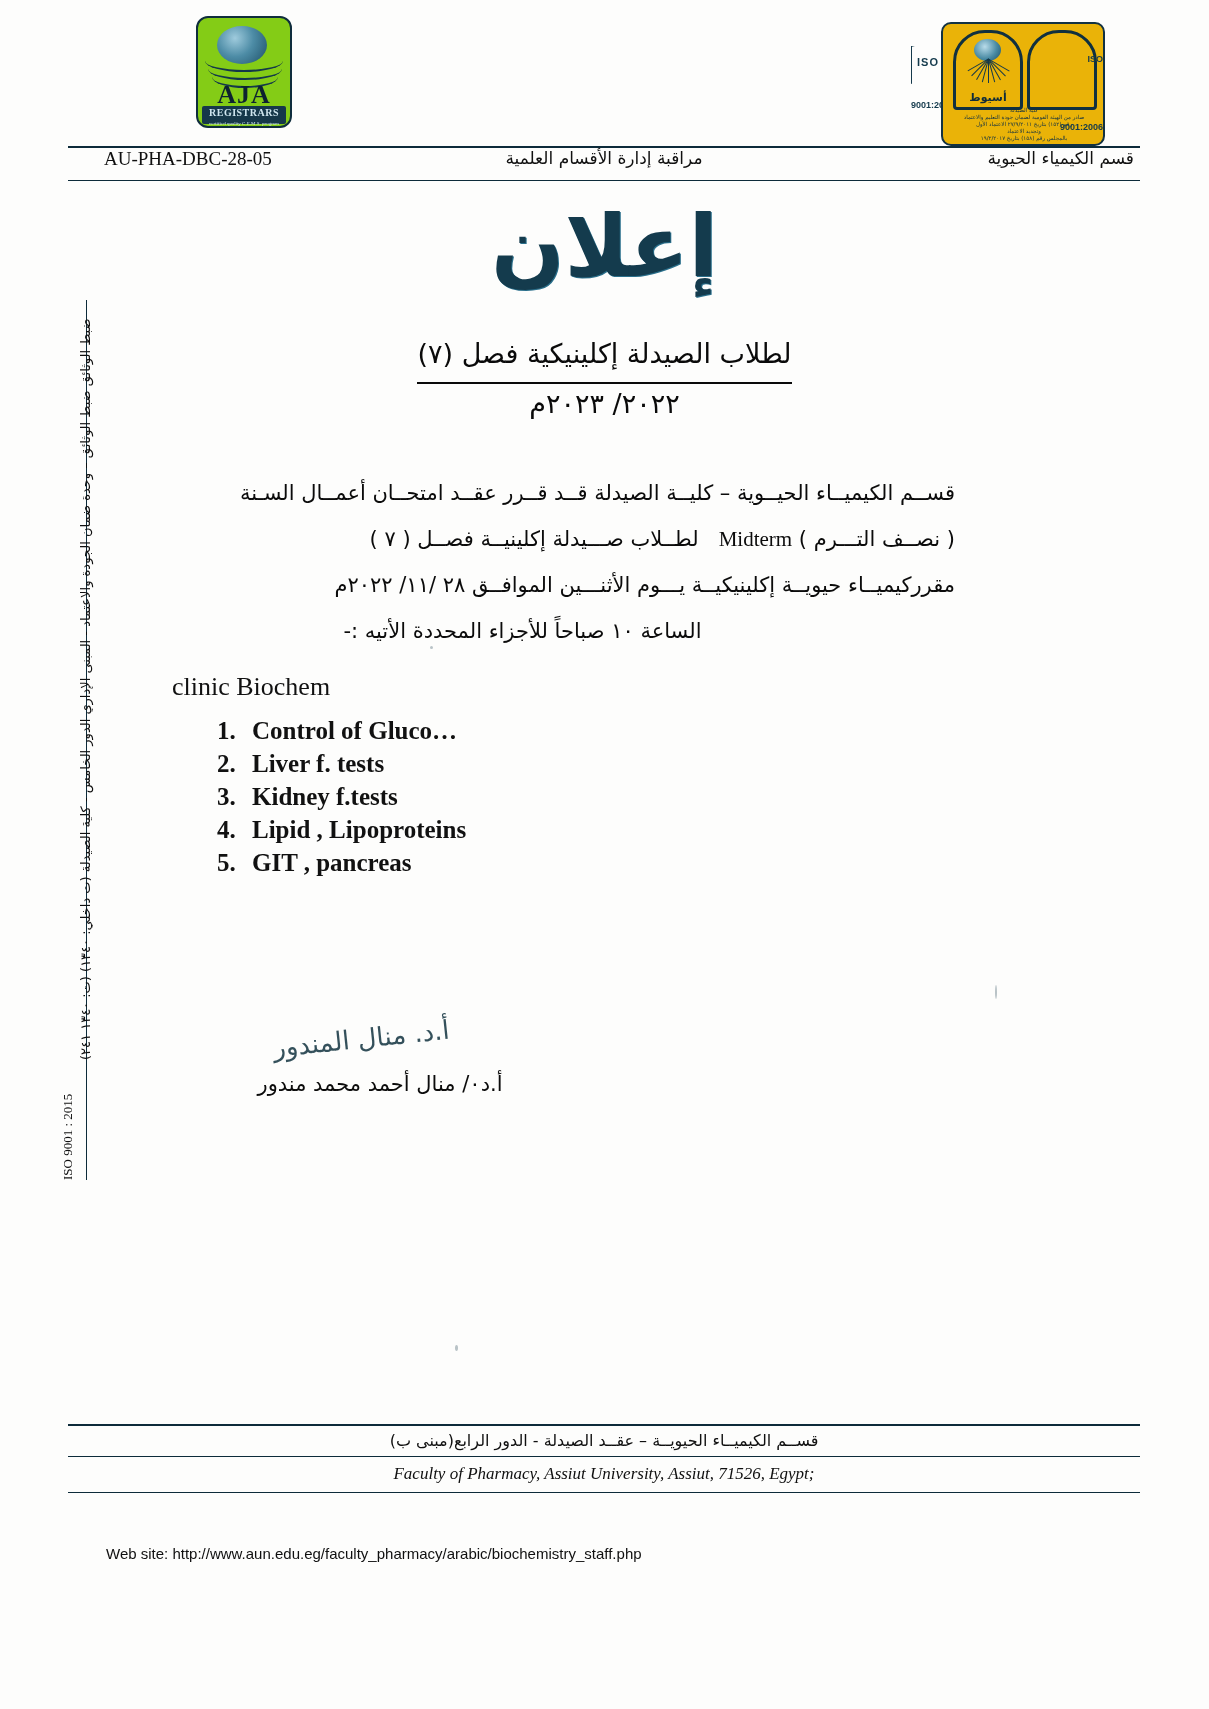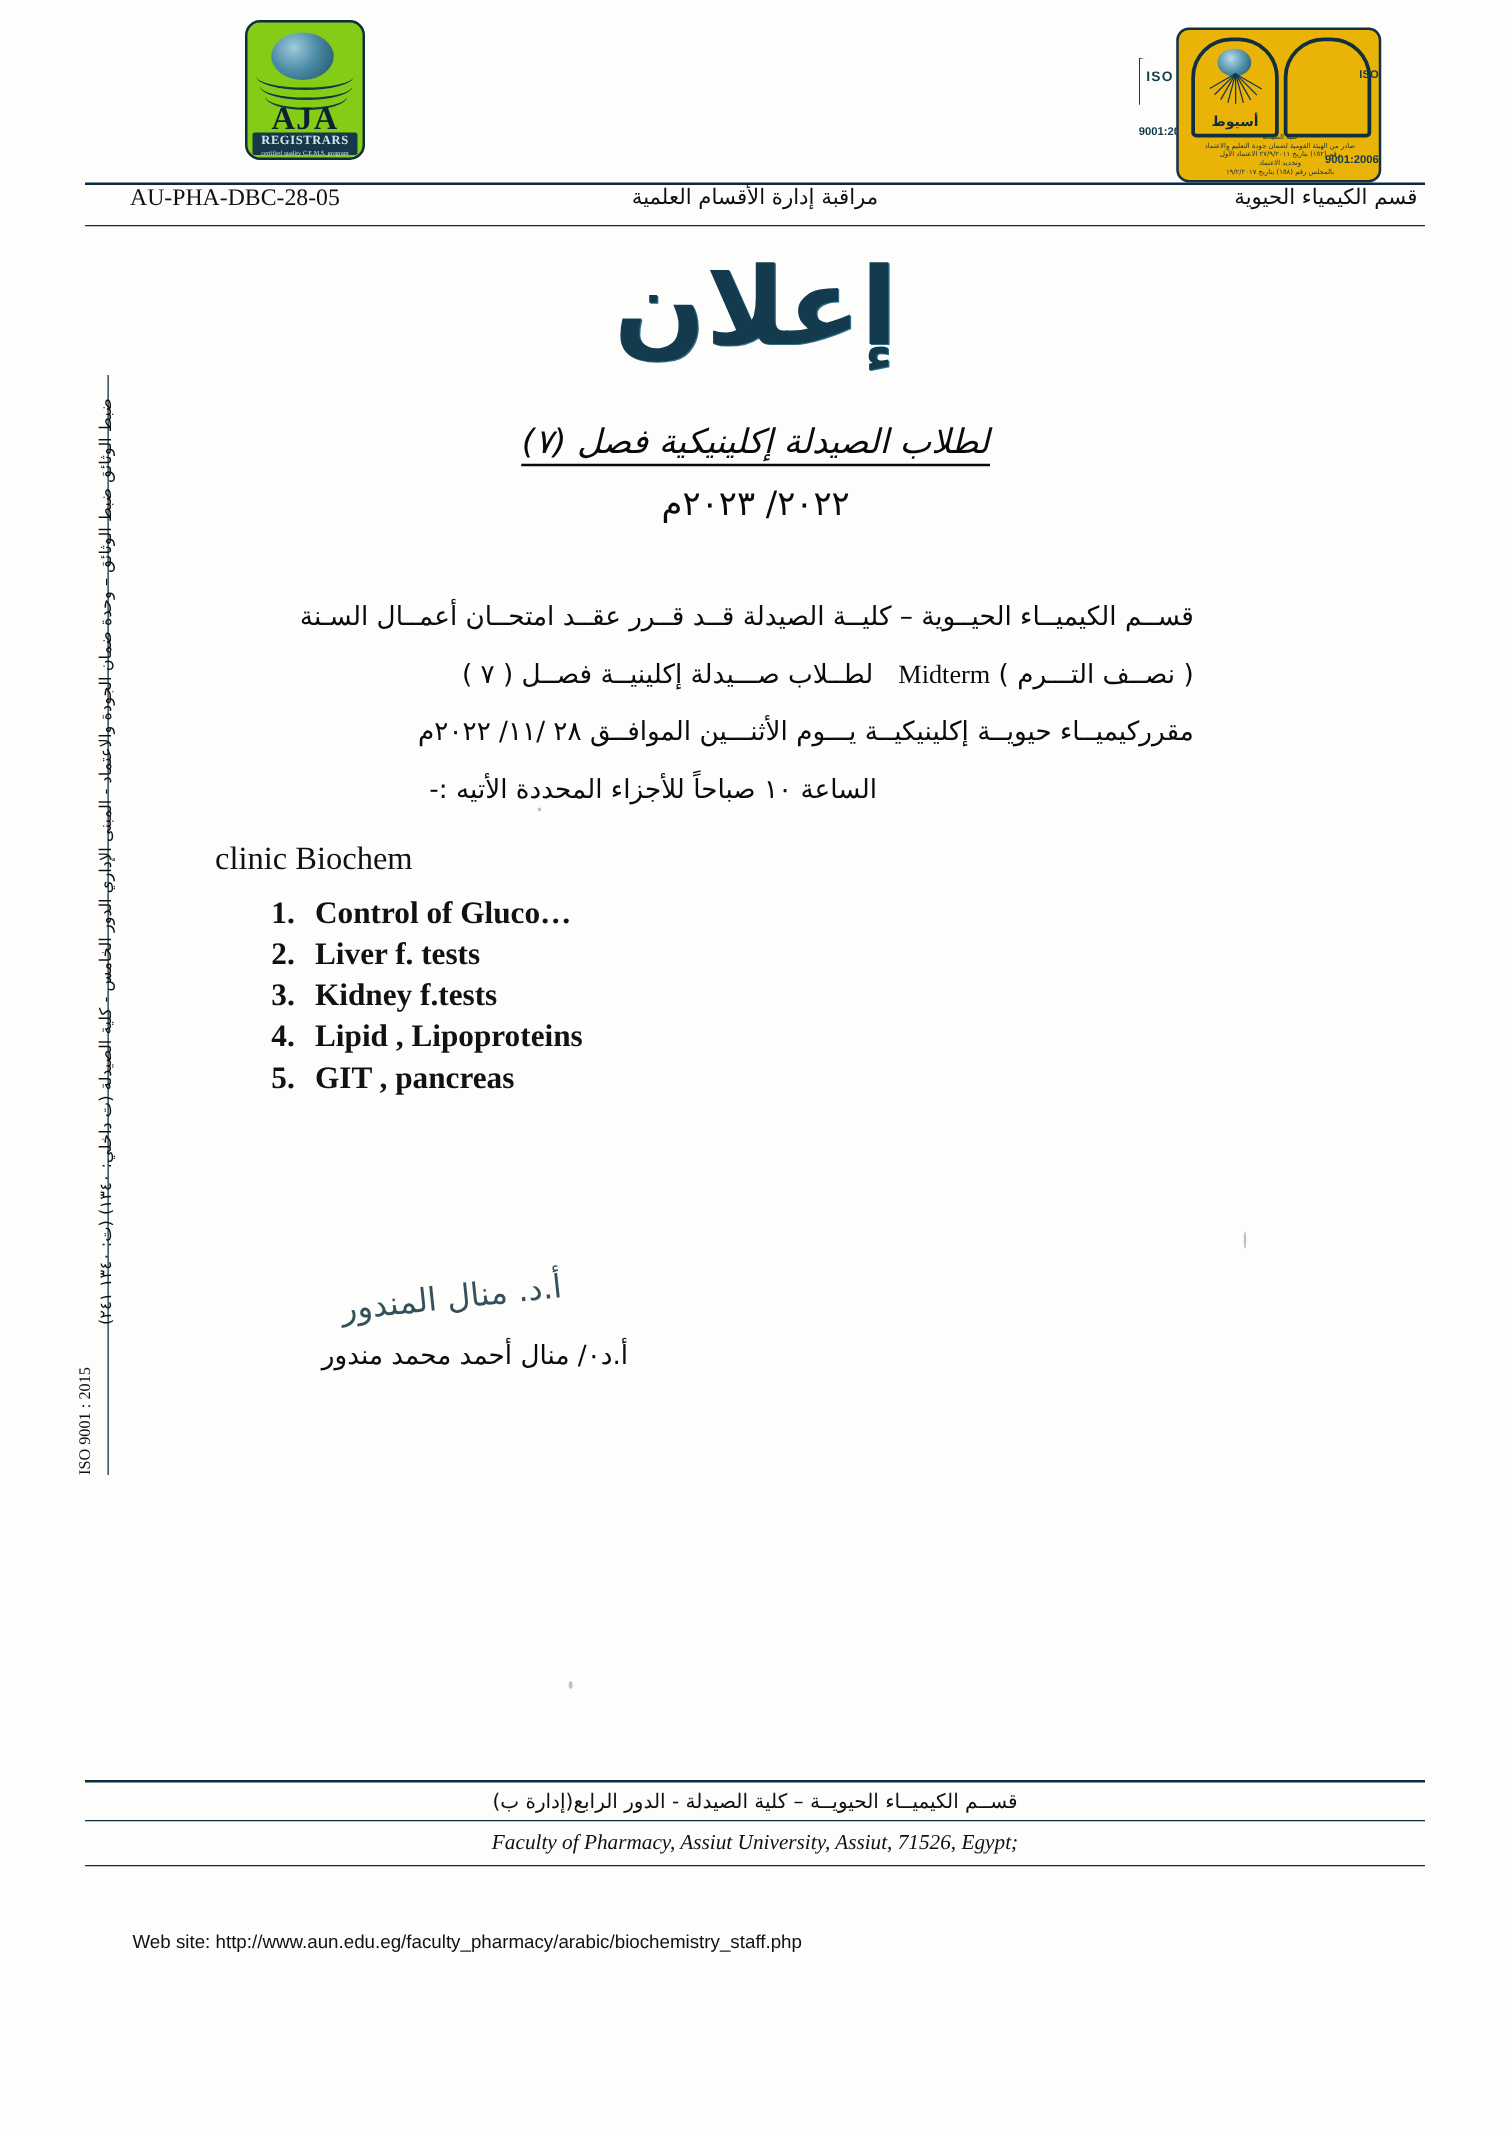--- a/index.html
+++ b/index.html
@@ -308,22 +308,21 @@
     top: 338px;
     width: 1209px;
     text-align: center;
     direction: rtl;
     font-family: "DejaVu Sans", sans-serif;
     font-size: 27px;
     color: #0a0a0a;
   }
   .subtitle1 span {
     border-bottom: 2.2px solid #0a0a0a;
-    padding-bottom: 2px;
-    font-style: italic;
+    padding-bottom: 13px;
   }
   .subtitle2 {
     position: absolute;
     left: 0;
     top: 388px;
     width: 1209px;
     text-align: center;
     direction: rtl;
     font-family: "DejaVu Sans", sans-serif;
     font-size: 27px;
@@ -546,21 +545,21 @@
     <li>Kidney f.tests</li>
     <li>Lipid , Lipoproteins</li>
     <li>GIT , pancreas</li>
   </ol>
 
   <div class="sig-mark">أ.د. منال المندور</div>
   <div class="sig-name">أ.د٠/ منال أحمد محمد مندور</div>
 
   <div class="footer">
     <div class="f-rule"></div>
-    <div class="f-line-ar">قســم الكيميــاء الحيويــة – كلية الصيدلة - الدور الرابع(إدارة ب)</div>
+    <div class="f-line-ar">قســم الكيميــاء الحيويــة – عقــد الصيدلة - الدور الرابع(مبنى ب)</div>
     <div class="f-rule thin"></div>
     <div class="f-line-en">Faculty of Pharmacy, Assiut University, Assiut, 71526, Egypt;</div>
     <div class="f-rule thin"></div>
     <div class="f-line-web">Web site: http://www.aun.edu.eg/faculty_pharmacy/arabic/biochemistry_staff.php</div>
   </div>
 
   <div class="speck" style="left:455px; top:1345px; width:3px; height:6px;"></div>
   <div class="speck" style="left:430px; top:646px; width:3px; height:3px;"></div>
   <div class="speck" style="left:995px; top:985px; width:2px; height:14px;"></div>
 

